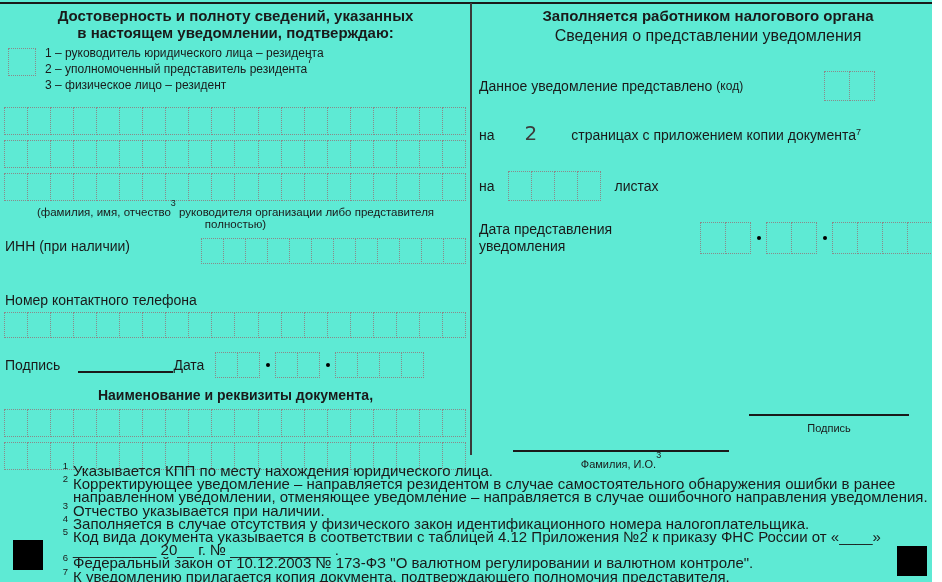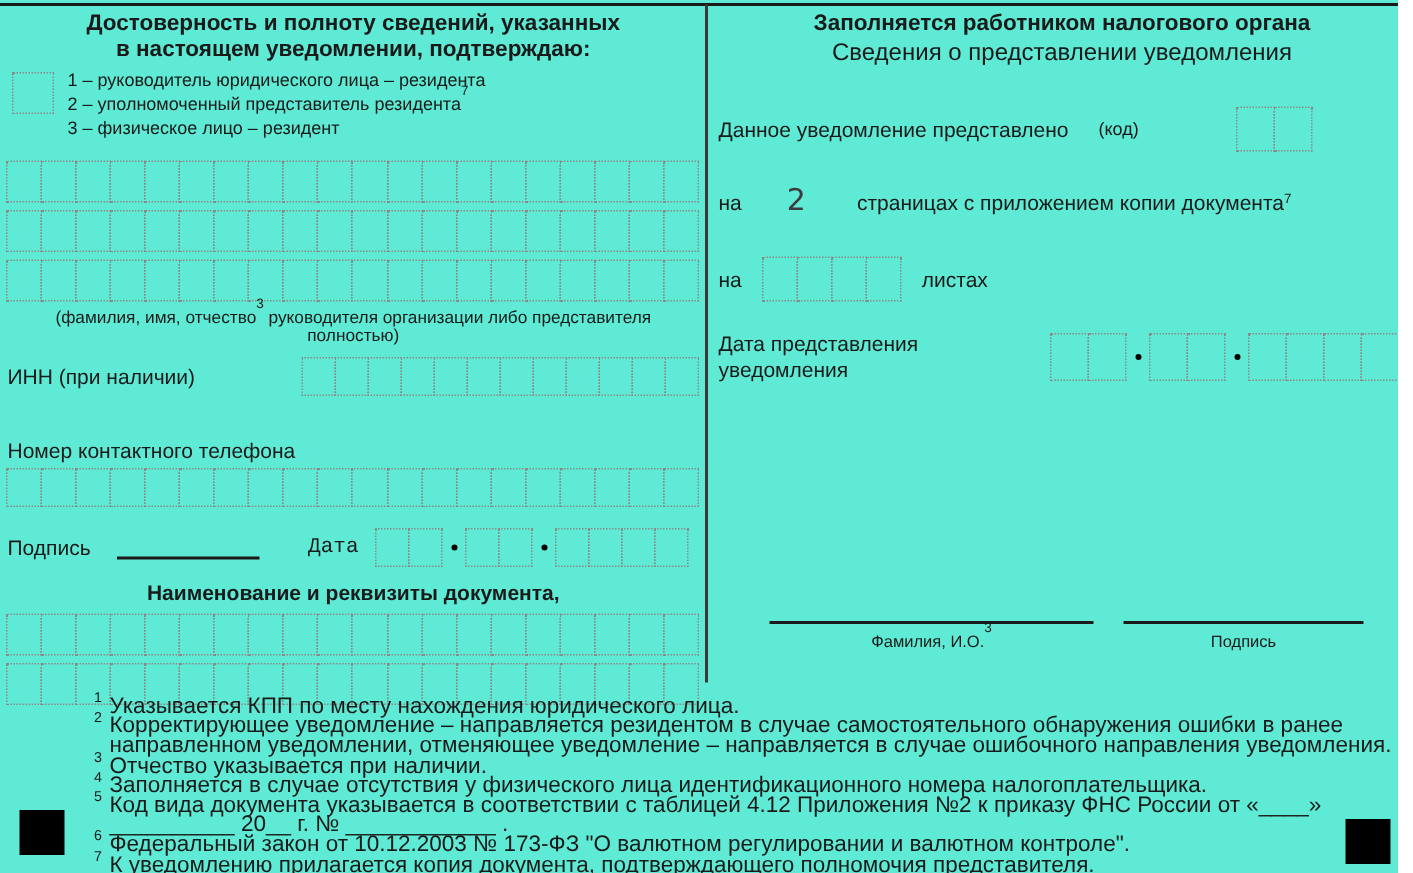--- a/index.html
+++ b/index.html
@@ -26,53 +26,53 @@
   .grid .cell { flex:1 1 auto; height:28px; }
   .grid .cellrow { margin-bottom:5px; }
   .cells-sm .cell { width:23px; height:26px; }
   .cells-lg .cell { width:26px; height:32px; }
   .date-group { display:flex; }
   .date-dot { width:4px; height:4px; background:#000; border-radius:50%; align-self:center; margin:0 6px; flex:none; }
 
   .big-grid { margin-top:6px; }
   .fio-caption { font-size:11.5px; text-align:center; margin-top:1px; }
 
-  .inn-row { display:flex; align-items:center; margin-top:8px;gap:24px; }
+  .inn-row { display:flex; align-items:flex-start; margin-top:8px;gap:24px; }
   .label-md { font-size:14px; }
   .inn-row .cells-sm { margin-left:auto; }
 
   .phone-label { margin-top:28px; }
   .phone-row { margin-top:4px; }
   .phone-row .cell { flex:1 1 auto; height:26px; }
 
   .sign-row { display:flex; align-items:center; margin-top:14px; }
   .sign-line { display:inline-block; width:95px; height:16px; border-bottom:2px solid #1a1a1a; margin-left:18px; }
-  .sign-row .date-label { margin-left:32px; margin-right:12px;font-family:Liberation Mono, monospace; }
+  .sign-row .date-label { margin-right:12px; }
 
   .doc-title { font-weight:bold; font-size:14px; line-height:17px; text-align:center; margin-top:9px; }
   .doc-grid { margin-top:5px; }
 
   .submitted-row { display:flex; align-items:center; margin-top:27px; }
-  .code-label { font-size:12px; margin-left:20px; }
+  .code-label { font-size:12px; margin-left:4px; }
   .submitted-row .cells-box { margin-left:auto; margin-right:62px; display:flex; }
   .cells-box .cell { width:26px; height:30px; }
 
   .pages-row { display:flex; align-items:baseline; margin-top:20px; }
   .pages-value { font-family:"DejaVu Sans", sans-serif; font-size:20px; font-weight:400; color:#3c3c3c; margin:0 34px 0 30px; }
 
   .sheets-row { display:flex; align-items:center; margin-top:26px; }
   .sheets-row .cellrow { margin:0 14px; }
   .sheets-row .cell { width:24px; height:30px; }
 
   .rdate-row { display:flex; align-items:center; margin-top:20px; }
   .rdate-label { font-size:14px; line-height:17px; }
   .rdate-row .date-group { margin-left:auto; margin-right:4px; }
 
   .sign-block { position:absolute; left:513px; top:414px; width:400px; display:flex; }
-  .sign-col1 { width:216px; }
+  .sign-col1 { width:216px;margin-top:36px; }
   .sign-col2 { width:160px; margin-left:20px; }
   .sig-rule { border-top:2px solid #1a1a1a; height:0; }
   .sig-cap { font-size:11px; text-align:center; margin-top:6px; }
 
   .footnotes { position:absolute; left:52px; top:464px; width:880px; }
   .fn { display:flex; }
   .fn-n { width:16px; flex:none; text-align:right; margin-right:5px; font-size:9.5px; position:relative; top:-4px; }
   .fn-t { flex:1; font-size:15px; line-height:13.2px; }
 
   .corner-sq { position:absolute; width:30px; height:30px; background:#000; }
@@ -371,21 +371,21 @@
     <div class="fn">
         <span class="fn-n">2</span>
         <span class="fn-t">Корректирующее уведомление – направляется резидентом в случае самостоятельного обнаружения ошибки в ранее направленном уведомлении, отменяющее уведомление – направляется в случае ошибочного направления уведомления.</span>
       </div>
     <div class="fn">
         <span class="fn-n">3</span>
         <span class="fn-t">Отчество указывается при наличии.</span>
       </div>
     <div class="fn">
         <span class="fn-n">4</span>
-        <span class="fn-t">Заполняется в случае отсутствия у физического лица идентификационного номера налогоплательщика.</span>
+        <span class="fn-t">Заполняется в случае отсутствия у физического закон идентификационного номера налогоплательщика.</span>
       </div>
     <div class="fn">
         <span class="fn-n">5</span>
         <span class="fn-t">Код вида документа указывается в соответствии с таблицей 4.12 Приложения №2 к приказу ФНС России от «____» __________ 20__ г. № ____________ .</span>
       </div>
     <div class="fn">
         <span class="fn-n">6</span>
         <span class="fn-t">Федеральный закон от 10.12.2003 № 173-ФЗ "О валютном регулировании и валютном контроле".</span>
       </div>
     <div class="fn">

